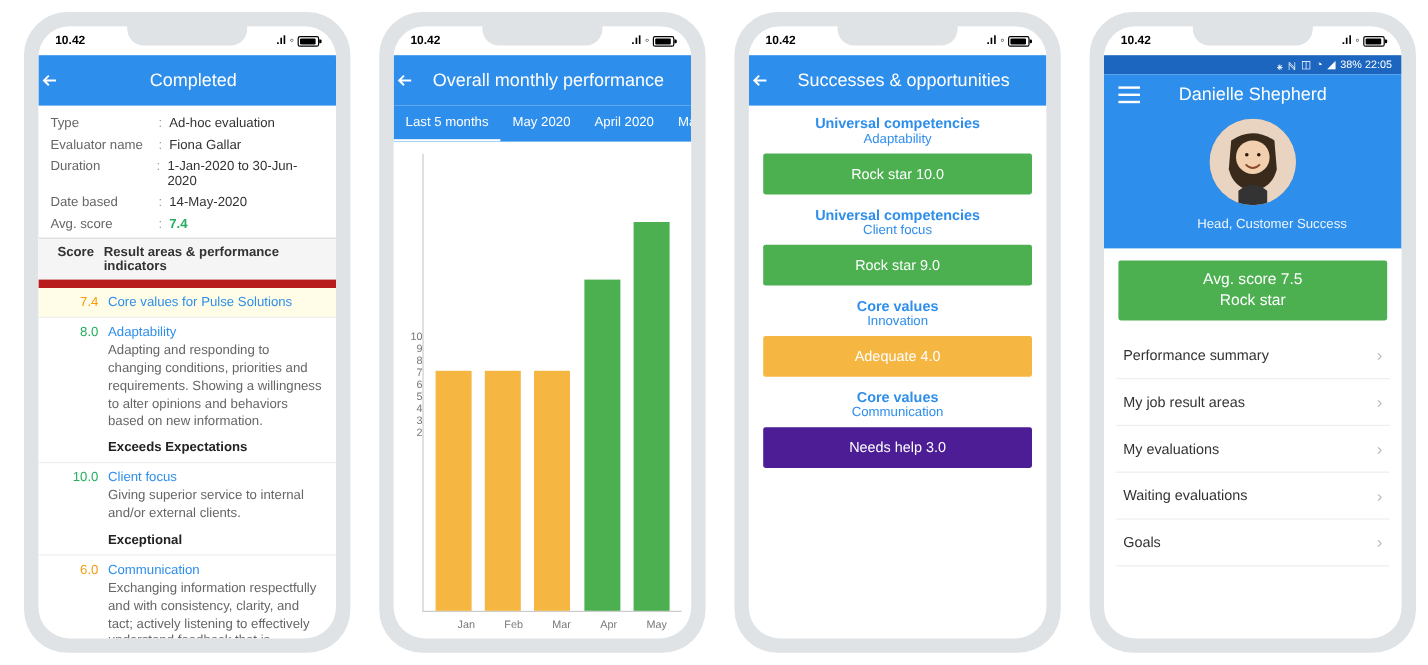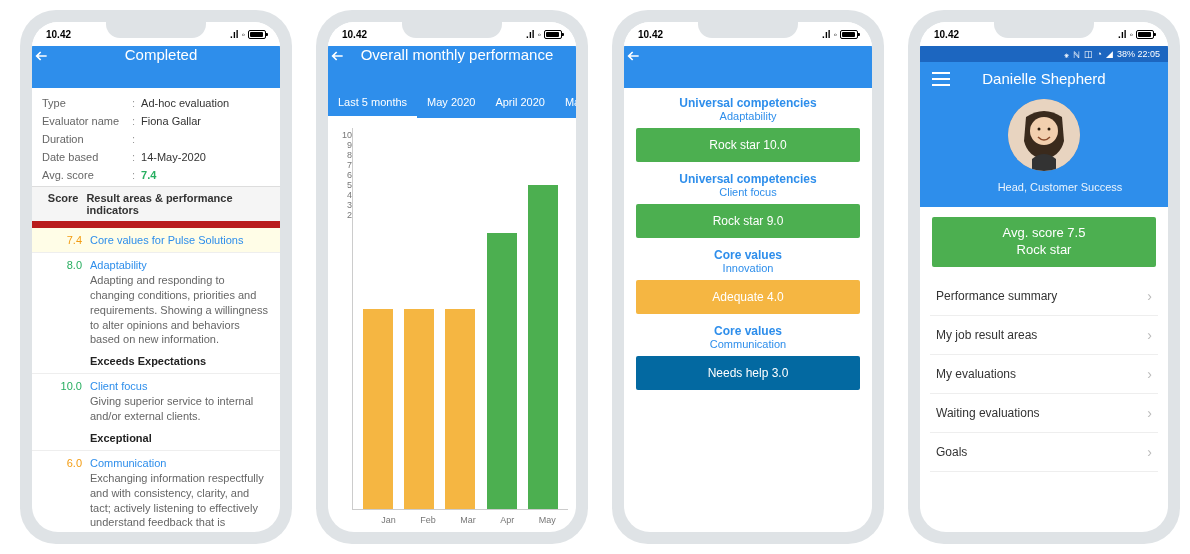--- a/index.html
+++ b/index.html
@@ -84,21 +84,21 @@
     background:#000;
     border-radius:1px;
   }
 
   
   .app-header {
     background: #2e8eeb;
     color: #fff;
     height: 42px;
     display: flex;
-    align-items: flex-start;
+    align-items: center;
     padding: 0 0;
     gap: 10px;
     flex-shrink: 0;
   }
   .app-header .back-btn {
     width: 20px;
     height: 20px;
     display:flex;
     align-items:center;
     justify-content:center;
@@ -184,21 +184,21 @@
 
   .chart-wrap {
     flex:1;
     padding:10px 8px 4px 4px;
     display:flex;
   }
   .y-axis {
     width:20px;
     display:flex;
     flex-direction:column;
-    justify-content:flex-start;
+    justify-content:center;
     align-items:flex-end;
     font-size:9px;
     color:#777;
     padding-bottom:18px;
     padding-top:2px;
   }
   .plot {
     flex:1;
     border-left:1px solid #ccc;
     border-bottom:1px solid #ccc;
@@ -246,21 +246,21 @@
   }
   .opp-chip {
     color:#fff;
     text-align:center;
     padding:10px 4px;
     font-size:12px;
     border-radius:2px;
   }
   .chip-green  { background:#4caf50; }
   .chip-orange { background:#f5b642; }
-  .chip-red    { background:#0369a1; }
+  .chip-red    { background:#4c1d95; }
 
   
   .android-bar {
     background:#1c66c0;
     color:#fff;
     font-size:9px;
     text-align:right;
     padding:2px 8px;
     height:16px;
     display:flex;
@@ -348,20 +348,21 @@
           <span class="val">Ad-hoc evaluation</span>
         </div>
         <div class="detail-row">
           <span class="lbl">Evaluator name</span>
           <span class="sep">:</span>
           <span class="val">Fiona Gallar</span>
         </div>
         <div class="detail-row">
           <span class="lbl">Duration</span>
           <span class="sep">:</span>
+          <span class="val">1-Jan-2020 to 30-Jun-2020</span>
         </div>
         <div class="detail-row">
           <span class="lbl">Date based</span>
           <span class="sep">:</span>
           <span class="val">14-May-2020</span>
         </div>
         <div class="detail-row">
           <span class="lbl">Avg. score</span>
           <span class="sep">:</span>
           <span class="val green">7.4</span>
@@ -457,20 +458,21 @@
         <span class="wifi">◦</span>
         <span class="battery"></span>
       </span>
     </div>
     <div class="app-header">
       <div class="back-btn">
         <svg width="16" height="16" viewBox="0 0 24 24" fill="none" stroke="#fff" stroke-width="2.5">
             <path d="M19 12H5M10 6l-6 6 6 6"></path>
           </svg>
       </div>
+      <div class="title">Successes &amp; opportunities</div>
     </div>
     <div class="opps-list" id="p3-blocks">
         <div class="opp-block">
           <div class="opp-head">Universal competencies</div>
     <div class="opp-sub">Adaptability</div>
     <div class="opp-chip chip-green">Rock star 10.0</div>
         </div>
         <div class="opp-block">
           <div class="opp-head">Universal competencies</div>
     <div class="opp-sub">Client focus</div>

